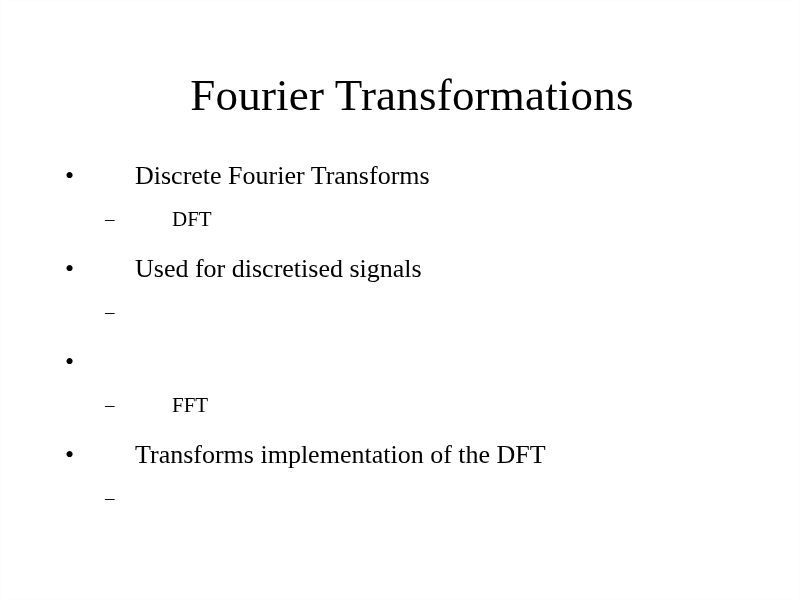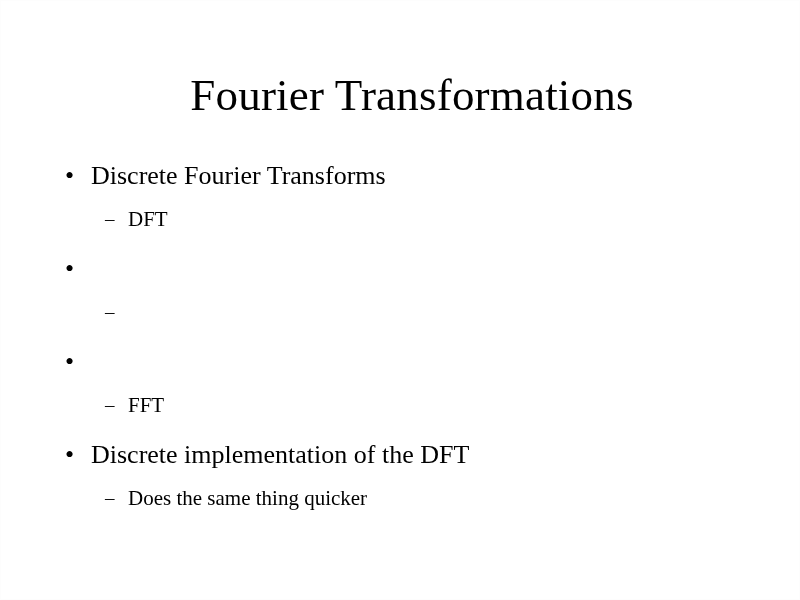--- a/index.html
+++ b/index.html
@@ -86,20 +86,21 @@
     position: absolute;
     left: 44px;
     top: -1px;
     font-size: 19px;
     line-height: 25px;
     color: #000000;
   }
 
   .bullet-text {
     display: inline;
+    margin-left: 44px;
   }
 </style>
 </head>
 <body>
 
 <div class="slide">
 
   <div class="slide-title">Fourier Transformations</div>
 
   <div class="body-list">
@@ -111,41 +112,41 @@
       </div>
       <div class="bullet-l2">
         <span class="marker">–</span>
         <span class="bullet-text">DFT</span>
       </div>
     </div>
 
     <div class="bullet-group">
       <div class="bullet-l1">
         <span class="marker">•</span>
+        <span class="bullet-text">Used for discretised signals</span>
       </div>
       <div class="bullet-l2">
         <span class="marker">–</span>
       </div>
     </div>
 
     <div class="bullet-group">
       <div class="bullet-l1">
         <span class="marker">•</span>
       </div>
       <div class="bullet-l2">
         <span class="marker">–</span>
         <span class="bullet-text">FFT</span>
       </div>
     </div>
 
     <div class="bullet-group">
       <div class="bullet-l1">
         <span class="marker">•</span>
-        <span class="bullet-text">Discrete implementation of the DFT</span>
+        <span class="bullet-text">Transforms implementation of the DFT</span>
       </div>
       <div class="bullet-l2">
         <span class="marker">–</span>
-        <span class="bullet-text">Does the same thing quicker</span>
       </div>
     </div>
 
   </div>
 </div>
 
 </body></html>

